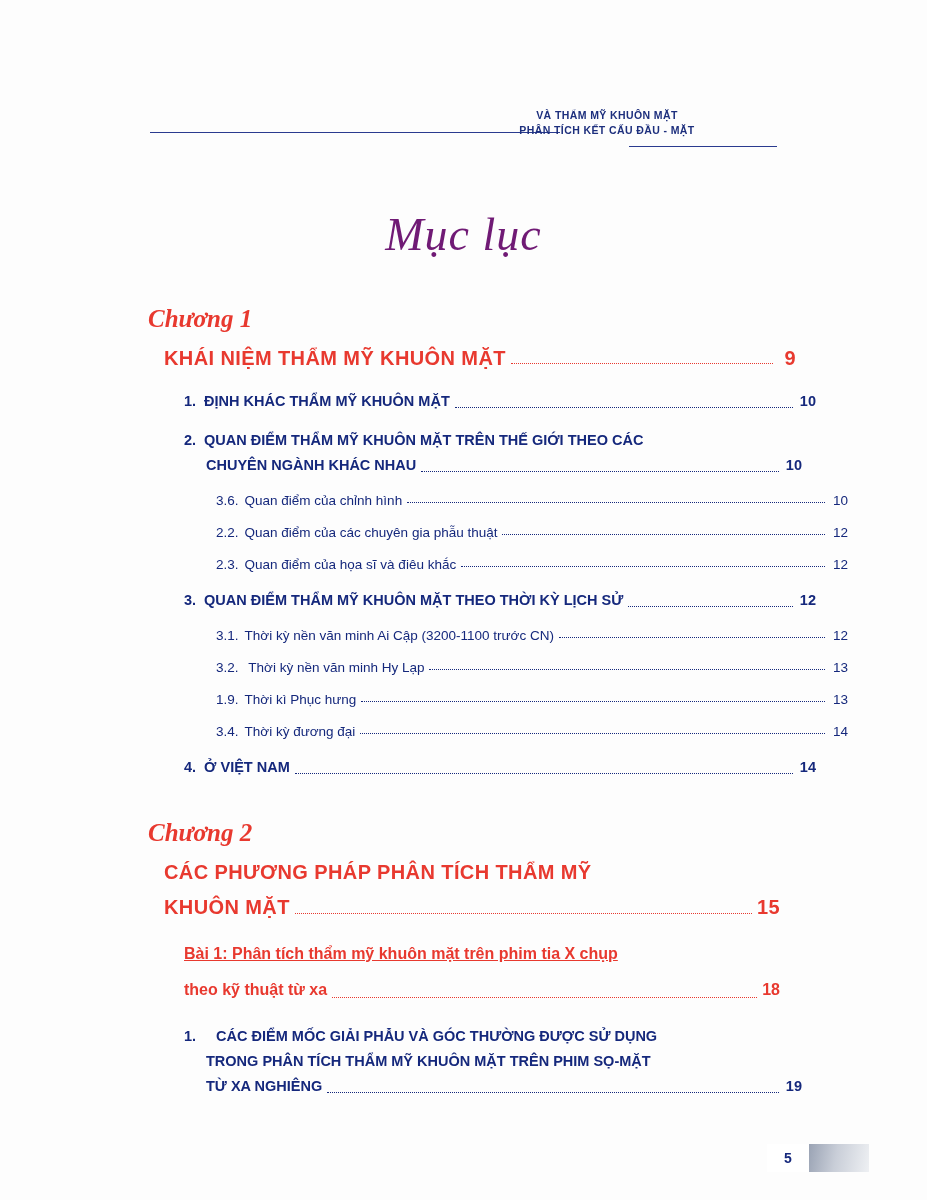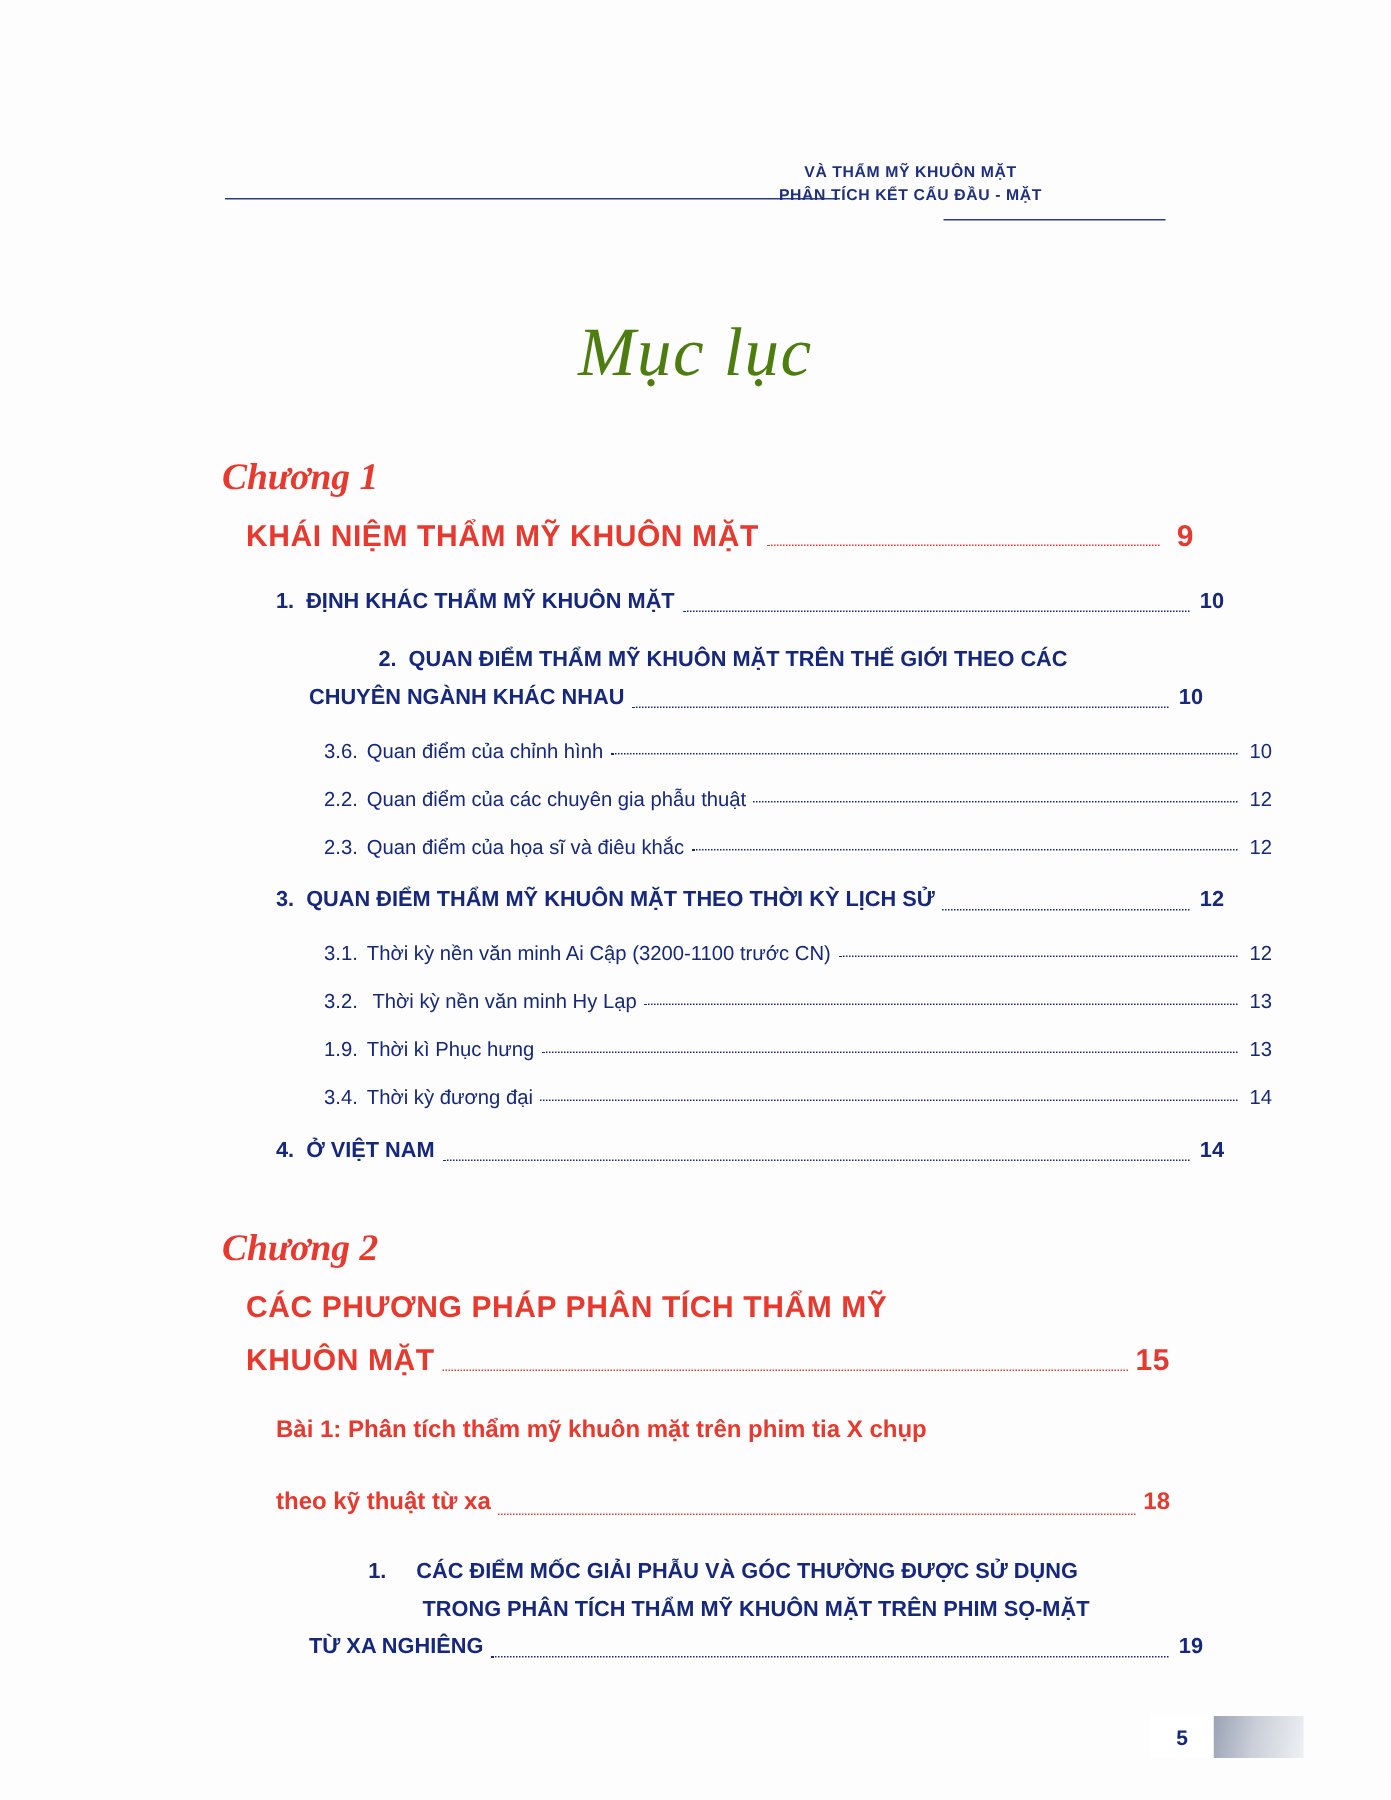--- a/index.html
+++ b/index.html
@@ -62,21 +62,21 @@
   
   .doc-title {
     position: absolute;
     top: 208px;
     left: 0;
     right: 0;
     text-align: center;
     font-family: "Liberation Serif", serif;
     font-style: italic;
     font-size: 46px;
-    color: #4d7c0f;
+    color: #701a75;
     letter-spacing: 1px;
   }
 
   
   .toc {
     position: absolute;
     top: 305px;
     left: 148px;
     width: 632px;
   }
@@ -90,21 +90,20 @@
     font-size: 25px;
     color: #e8392f;
     margin-bottom: 14px;
   }
 
   
   .row {
     display: flex;
     align-items: flex-end;
     width: 100%;
-    justify-content: center;
   }
   .row .txt { white-space: pre-wrap; }
   .row .dots {
     flex: 1 1 auto;
     border-bottom: 1.6px dotted currentColor;
     margin: 0 5px 5px 5px;
     min-width: 12px;
     height: 1px;
   }
   .row .pg {
@@ -136,21 +135,21 @@
 
   
   .h-bai {
     color: #e8392f;
     font-size: 16px;
     font-weight: bold;
     margin-left: 36px;
     margin-bottom: 22px;
     line-height: 26px;
   }
-  .h-bai .l1 { margin-bottom: 22px; }
+  .h-bai .l1 { margin-bottom: 10px; text-decoration: underline; }
 
   
   .lv1 {
     color: #15287c;
     font-size: 14.5px;
     font-weight: bold;
     margin-left: 36px;
     margin-bottom: 16px;
     line-height: 23px;
   }

